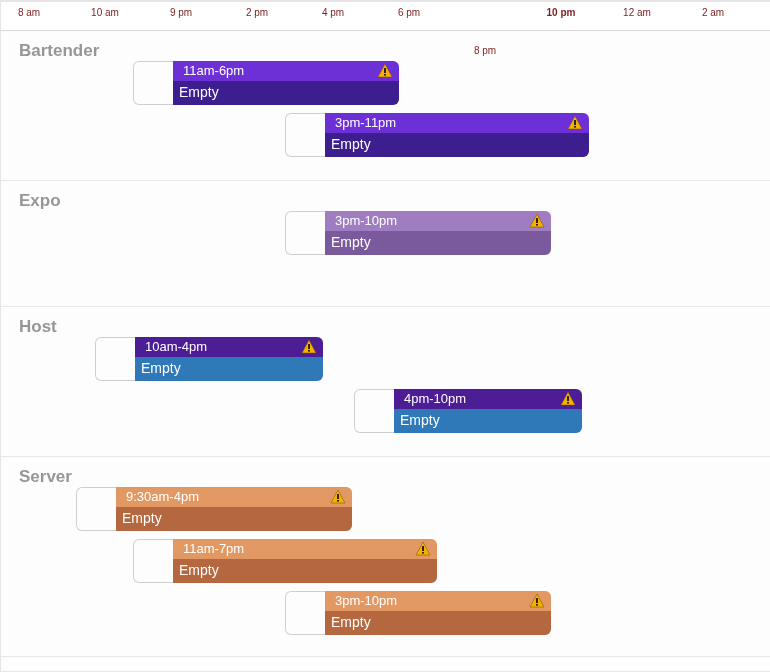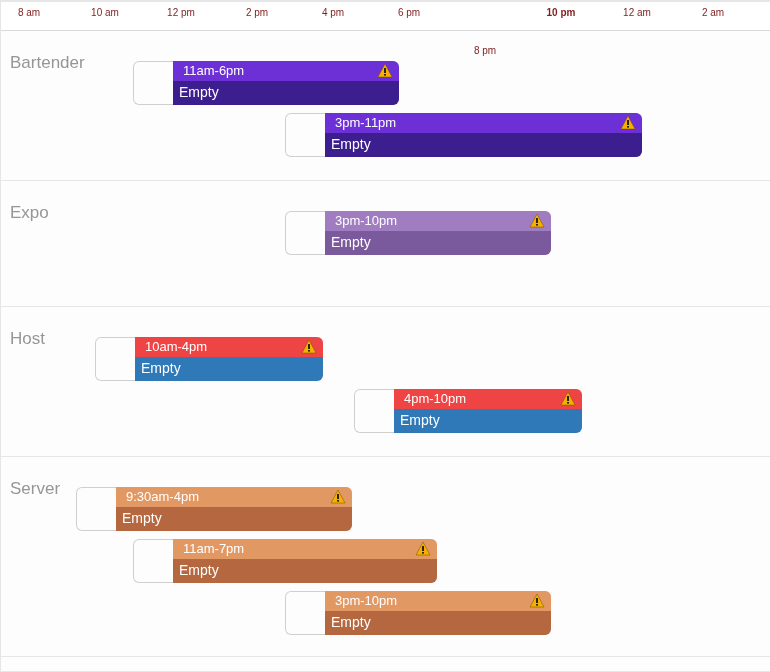--- a/index.html
+++ b/index.html
@@ -20,25 +20,25 @@
     transform: translateX(-50%);
     white-space: nowrap;
   }
   .section {
     border-bottom: 1px solid #e6e6e6;
     position: relative;
   }
   .section-title {
     font-size: 17px;
     color: #969696;
-    padding: 6px 0 0 9px;
-    position: absolute;
-    top: 16px;
+    padding: 6px 0 0 18px;
+    position: absolute;
+    top: 4px;
     left: 0;
-    font-weight: 400;
+    font-weight: 700;
   }
   .grid-body {
     position: relative;
     width: 100%;
     height: 100%;
   }
   .shift {
     position: absolute;
     border-radius: 6px;
     overflow: hidden;
@@ -68,33 +68,33 @@
     top: 2px;
     width: 16px;
     height: 16px;
   }
   .warn svg { display: block; }
   
   .bartender .top-strip { background: #6d30d6; }
   .bartender .bottom-strip { background: #3c1e8f; }
   .expo .top-strip { background: #a07cc0; }
   .expo .bottom-strip { background: #7a5a9c; }
-  .host .top-strip { background: #ef4444; }
+  .host .top-strip { background: #4c1d95; }
   .host .bottom-strip { background: #2f79b8; }
   .server .top-strip { background: #e29863; }
   .server .bottom-strip { background: #b5683f; }
 </style>
 </head>
 <body>
 
 <div class="viewport">
   <div class="timeline-header" id="timeline-header">
       <span class="tick" style="left: 28px;">8 am</span>
       <span class="tick" style="left: 104px;">10 am</span>
-      <span class="tick" style="left: 180px;">12 pm</span>
+      <span class="tick" style="left: 180px;">9 pm</span>
       <span class="tick" style="left: 256px;">2 pm</span>
       <span class="tick" style="left: 332px;">4 pm</span>
       <span class="tick" style="left: 408px;">6 pm</span>
       <span class="tick" style="left: 484px; margin-top: 38px;">8 pm</span>
       <span class="tick" style="left: 560px; font-weight: bold;">10 pm</span>
       <span class="tick" style="left: 636px;">12 am</span>
       <span class="tick" style="left: 712px;">2 am</span>
     </div>
   <div id="sections">
       <div class="section" style="height: 150px;">
@@ -103,21 +103,21 @@
           <div class="shift bartender" style="left: 132px; width: 266px; top: 30px;">
             <div class="top-strip">11am-6pm<span class="warn">
                 <svg width="16" height="16" viewBox="0 0 16 16">
                   <polygon points="8,1 15,14 1,14" fill="#f6b100" stroke="#7a4b00" stroke-width="0.5"></polygon>
                   <rect x="7.2" y="5" width="1.6" height="5" fill="#000"></rect>
                   <rect x="7.2" y="11" width="1.6" height="1.6" fill="#000"></rect>
                 </svg>
               </span></div>
             <div class="bottom-strip">Empty</div>
           </div>
-          <div class="shift bartender" style="left: 284px; width: 357px; top: 82px;">
+          <div class="shift bartender" style="left: 284px; width: 304px; top: 82px;">
             <div class="top-strip">3pm-11pm<span class="warn">
                 <svg width="16" height="16" viewBox="0 0 16 16">
                   <polygon points="8,1 15,14 1,14" fill="#f6b100" stroke="#7a4b00" stroke-width="0.5"></polygon>
                   <rect x="7.2" y="5" width="1.6" height="5" fill="#000"></rect>
                   <rect x="7.2" y="11" width="1.6" height="1.6" fill="#000"></rect>
                 </svg>
               </span></div>
             <div class="bottom-strip">Empty</div>
           </div>
         </div>

